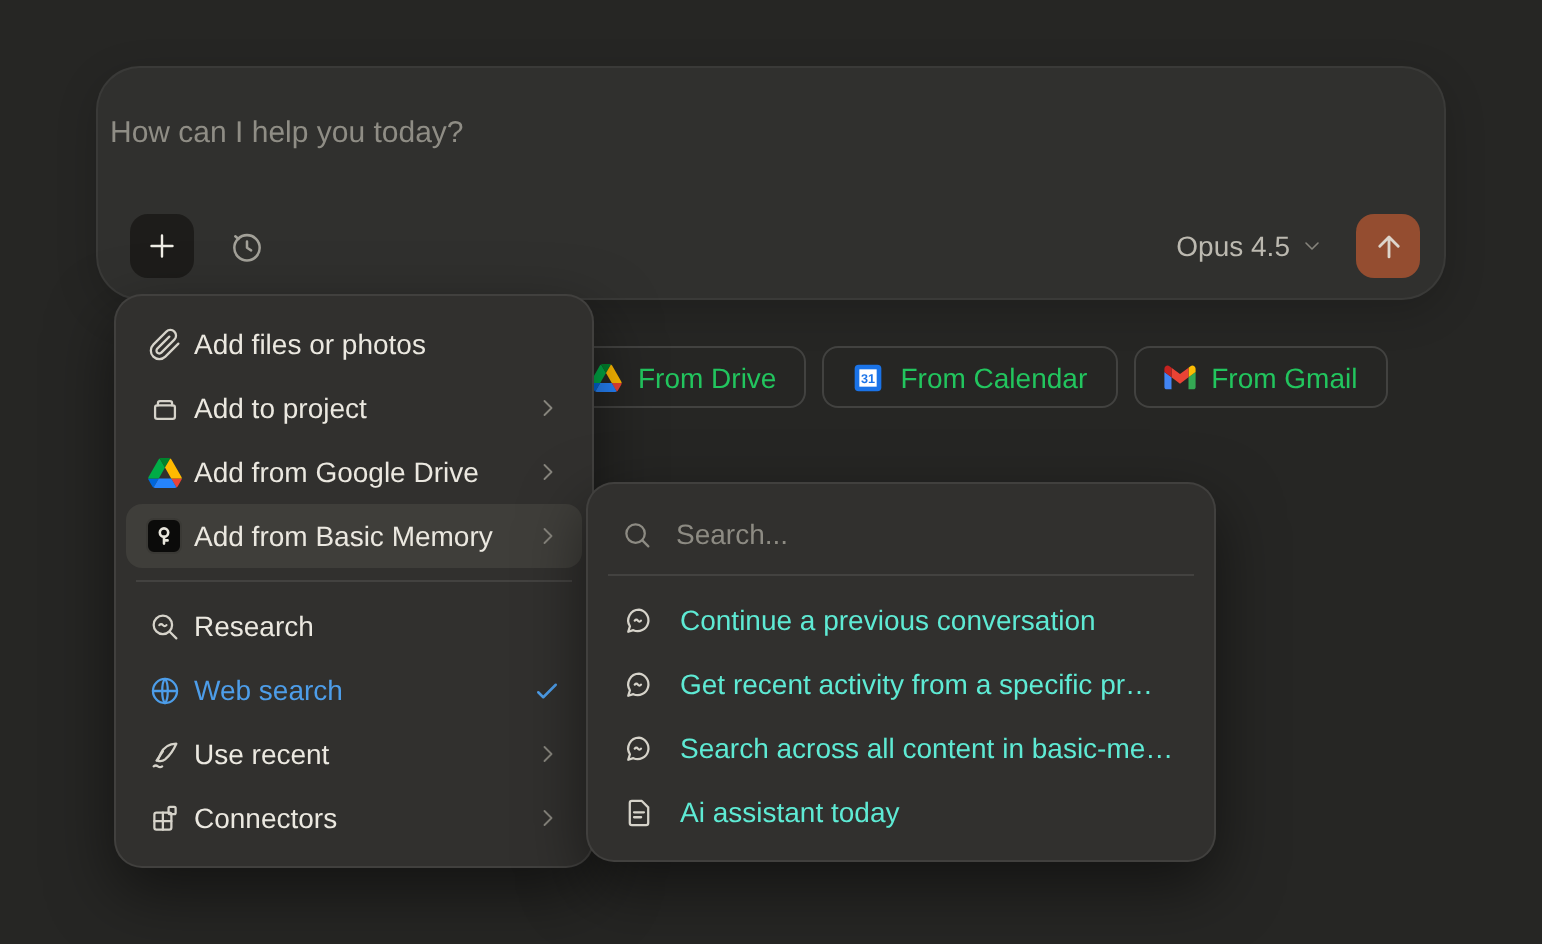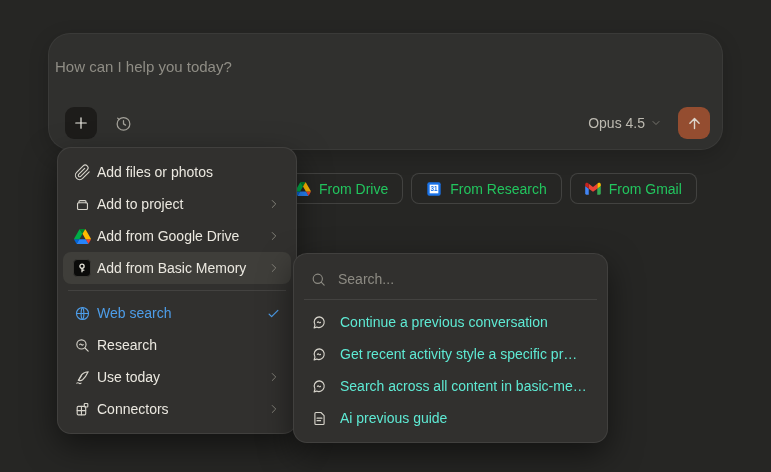--- a/index.html
+++ b/index.html
@@ -71,21 +71,21 @@
   .mrow.highlight { background:#3f3e3a; }
   .mrow.blue { color:#4d9de9; }
   .mrow .mi { width:18px; height:18px; flex:none; display:flex; align-items:center; justify-content:center; color:#d6d3ca; }
   .mrow.blue .mi { color:#4d9de9; }
   .mrow .ml { flex:1; overflow:hidden; text-overflow:ellipsis; }
   .mrow .mchev { color:#86847c; flex:none; }
   .mrow .mcheck { color:#4d9de9; flex:none; }
   .mdivider { height:1px; background:rgba(255,255,255,0.09); margin:6px 5px; }
 
   .submenu {
-    position:absolute; left:293px; top:241px; width:315px; z-index:30; padding:5px 6px 8px;margin-top:12px;
+    position:absolute; left:293px; top:241px; width:315px; z-index:30; padding:5px 6px 8px;
   }
   .search-row {
     height:40px; display:flex; align-items:center; gap:11px; padding:0 10px; color:#8d8b83;
   }
   .search-row input {
     flex:1; background:transparent; border:none; outline:none;
     color:#e9e7df; font-size:14px; font-family:"Liberation Sans", sans-serif;
   }
   .search-row input::placeholder { color:#8d8b83; }
   .srow {
@@ -156,21 +156,21 @@
     <span>From Drive</span>
   </button>
   <button class="chip">
     <span>
       <svg width="16" height="16" viewBox="0 0 24 24">
         <rect x="2" y="2" width="20" height="20" rx="3" fill="#1a73e8"></rect>
         <rect x="5.5" y="5.5" width="13" height="13" fill="#ffffff"></rect>
         <text x="12" y="15.4" text-anchor="middle" font-size="9.5" font-weight="bold" fill="#1a73e8" font-family="Liberation Sans, sans-serif">31</text>
       </svg>
     </span>
-    <span>From Research</span>
+    <span>From Calendar</span>
   </button>
   <button class="chip">
     <span>
       <svg width="16" height="13" viewBox="0 0 24 20">
         <path d="M1.636 19.5h3.819V10.227L0 6.136v11.728c0 .904.732 1.636 1.636 1.636Z" fill="#4285F4"></path>
         <path d="M18.545 19.5h3.819c.904 0 1.636-.732 1.636-1.636V6.136l-5.455 4.09v9.274Z" fill="#34A853"></path>
         <path d="M18.545 2.864v7.364L24 6.136V3.682c0-2.023-2.309-3.178-3.927-1.964l-1.528 1.146Z" fill="#FBBC04"></path>
         <path d="M5.455 10.227V2.864L12 7.773l6.545-4.91v7.365L12 15.136l-6.545-4.909Z" fill="#EA4335"></path>
         <path d="M0 3.682v2.454l5.455 4.091V2.864L3.927 1.718C2.309.504 0 1.66 0 3.682Z" fill="#C5221F"></path>
       </svg>
@@ -236,57 +236,57 @@
     <span class="ml">Add from Basic Memory</span>
     <span class="mchev">
         <svg class="sicon" width="14" height="14" viewBox="0 0 24 24">
           <path d="M9 6l6 6-6 6"></path>
         </svg>
       </span>
   </div>
 
   <div class="mdivider"></div>
 
+  <div class="mrow">
+    <span class="mi">
+        <svg class="sicon" width="17" height="17" viewBox="0 0 24 24">
+          <circle cx="10.5" cy="10.5" r="6.5"></circle>
+          <path d="M15.5 15.5L20 20"></path>
+          <path d="M8 10.7c.8-1 1.7-1 2.5 0s1.7 1 2.5 0"></path>
+        </svg>
+      </span>
+    <span class="ml">Research</span>
+  </div>
+
   <div class="mrow blue">
     <span class="mi">
         <svg class="sicon" width="17" height="17" viewBox="0 0 24 24">
           <circle cx="12" cy="12" r="8.5"></circle>
           <path d="M3.5 12h17"></path>
           <path d="M12 3.5c2.6 2.4 2.6 14.6 0 17"></path>
           <path d="M12 3.5c-2.6 2.4-2.6 14.6 0 17"></path>
         </svg>
       </span>
     <span class="ml">Web search</span>
     <span class="mcheck">
         <svg class="sicon" width="15" height="15" viewBox="0 0 24 24" style="stroke-width:2">
           <path d="M5 13l4 4L19 7"></path>
         </svg>
       </span>
   </div>
 
   <div class="mrow">
     <span class="mi">
         <svg class="sicon" width="17" height="17" viewBox="0 0 24 24">
-          <circle cx="10.5" cy="10.5" r="6.5"></circle>
-          <path d="M15.5 15.5L20 20"></path>
-          <path d="M8 10.7c.8-1 1.7-1 2.5 0s1.7 1 2.5 0"></path>
-        </svg>
-      </span>
-    <span class="ml">Research</span>
-  </div>
-
-  <div class="mrow">
-    <span class="mi">
-        <svg class="sicon" width="17" height="17" viewBox="0 0 24 24">
           <path d="M20 4c-5 .2-8.8 2.2-11 7l-2.3 5c2 .6 3.9.3 5.4-.9C15 12.6 18 8.5 20 4z"></path>
           <path d="M10.5 9.5L6 16"></path>
           <path d="M4 20c1-.8 2-.8 3 0s2 .8 3 0"></path>
         </svg>
       </span>
-    <span class="ml">Use today</span>
+    <span class="ml">Use recent</span>
     <span class="mchev">
         <svg class="sicon" width="14" height="14" viewBox="0 0 24 24">
           <path d="M9 6l6 6-6 6"></path>
         </svg>
       </span>
   </div>
 
   <div class="mrow">
     <span class="mi">
         <svg class="sicon" width="17" height="17" viewBox="0 0 24 24">
@@ -326,35 +326,35 @@
     <span class="ml">Continue a previous conversation</span>
   </div>
 
   <div class="srow">
     <span class="mi">
         <svg class="sicon" width="17" height="17" viewBox="0 0 24 24">
           <path d="M12 4a7.6 7.6 0 0 0-6.4 11.7L4.4 19.6l3.6-1.1A7.6 7.6 0 1 0 12 4z"></path>
           <path d="M9 11.7c.7-.9 1.5-.9 2.2 0s1.5.9 2.2 0"></path>
         </svg>
       </span>
-    <span class="ml">Get recent activity style a specific pr…</span>
+    <span class="ml">Get recent activity from a specific pr…</span>
   </div>
 
   <div class="srow">
     <span class="mi">
         <svg class="sicon" width="17" height="17" viewBox="0 0 24 24">
           <path d="M12 4a7.6 7.6 0 0 0-6.4 11.7L4.4 19.6l3.6-1.1A7.6 7.6 0 1 0 12 4z"></path>
           <path d="M9 11.7c.7-.9 1.5-.9 2.2 0s1.5.9 2.2 0"></path>
         </svg>
       </span>
     <span class="ml">Search across all content in basic-me…</span>
   </div>
 
   <div class="srow">
     <span class="mi">
         <svg class="sicon" width="17" height="17" viewBox="0 0 24 24">
           <path d="M7 3.5h7L18.5 8v11a1.5 1.5 0 0 1-1.5 1.5H7A1.5 1.5 0 0 1 5.5 19V5A1.5 1.5 0 0 1 7 3.5z"></path>
           <path d="M8.5 11.5h7M8.5 15h5"></path>
         </svg>
       </span>
-    <span class="ml">Ai previous guide</span>
+    <span class="ml">Ai assistant today</span>
   </div>
 </div>
 
 </body></html>

